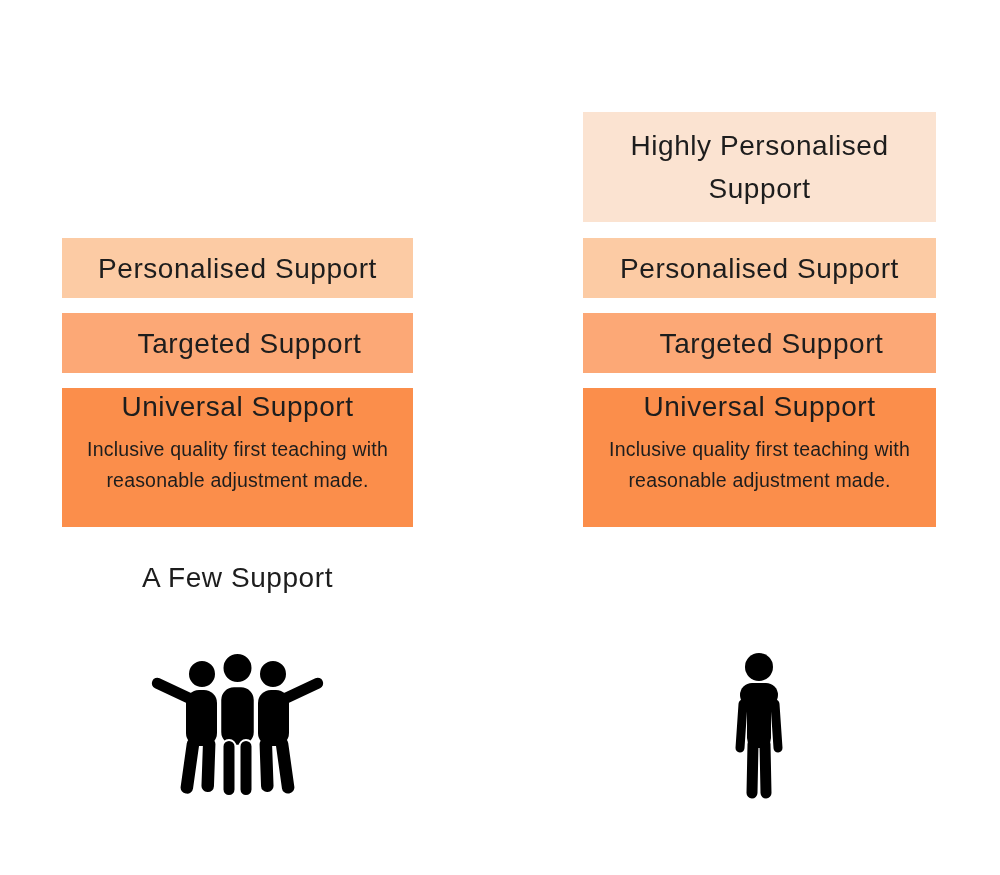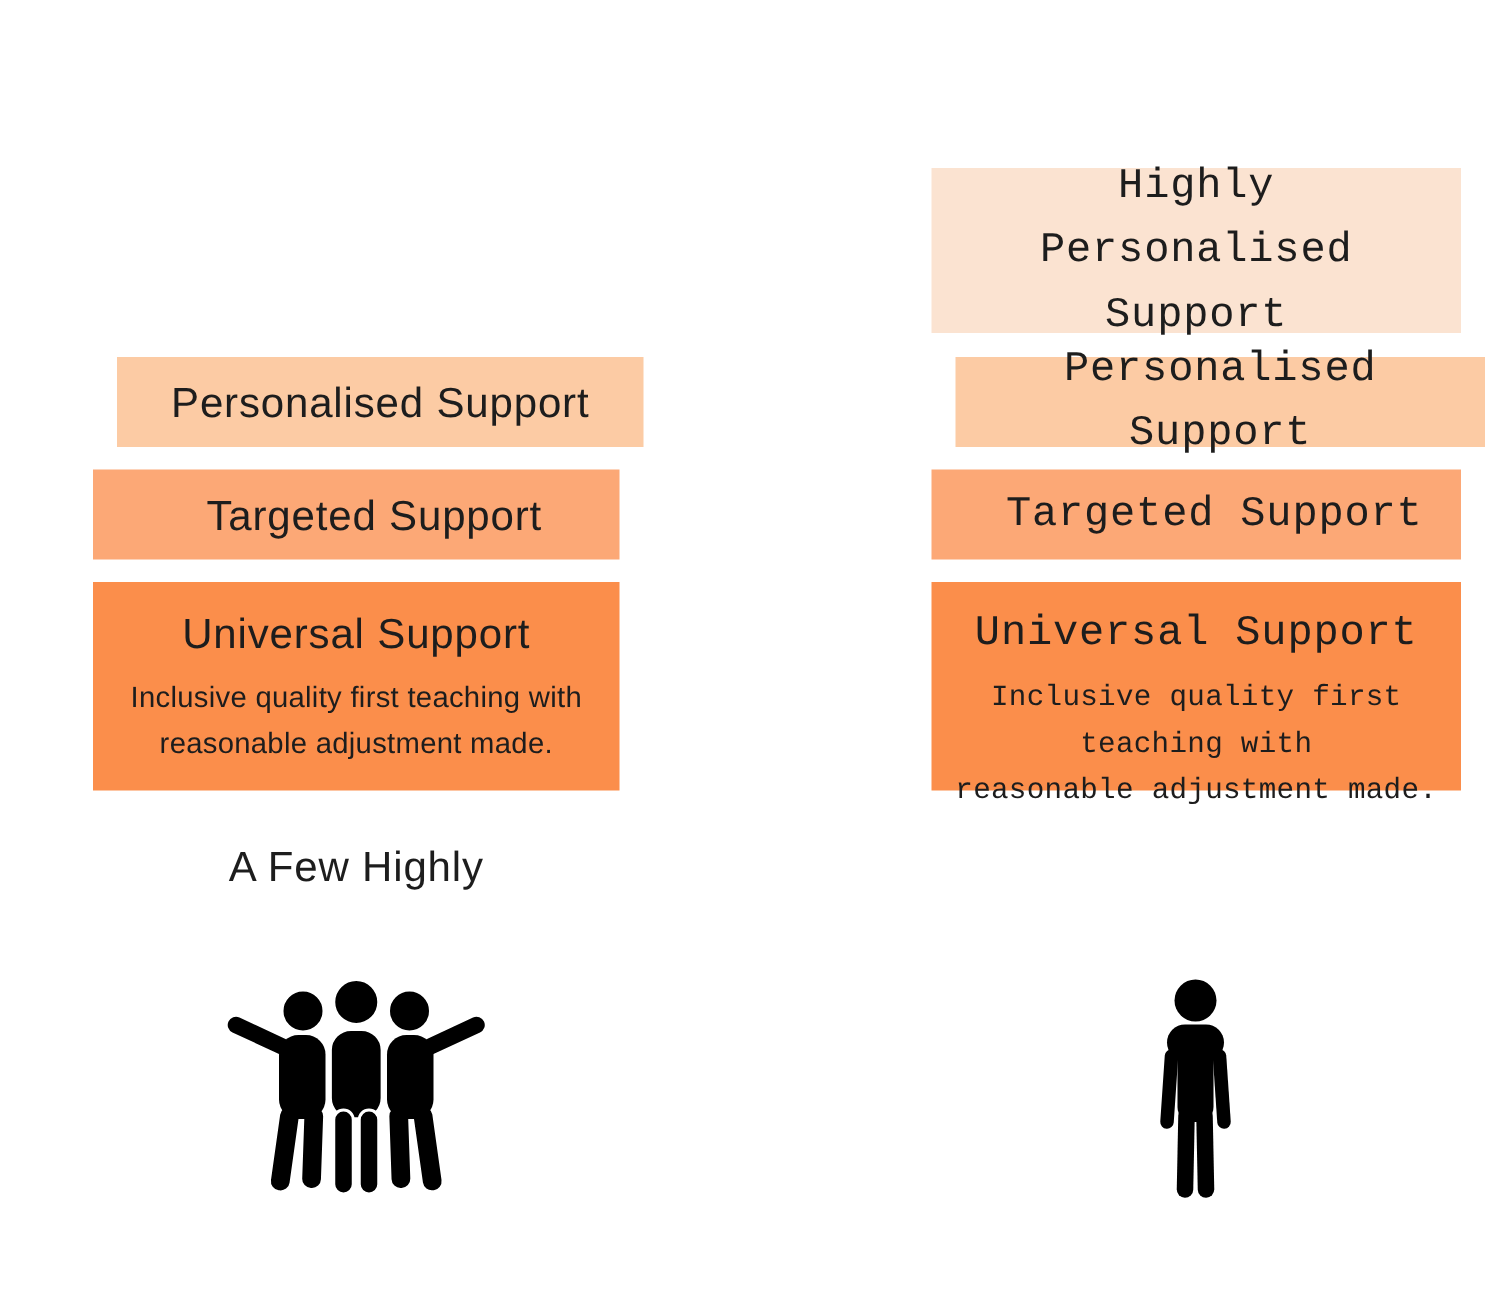--- a/index.html
+++ b/index.html
@@ -6,39 +6,39 @@
   .canvas {
     position:relative;
     width:1000px; height:875px;
     background:#ffffff;
     font-family:"Liberation Sans","DejaVu Sans",sans-serif;
     color:#1d1d1d;
     overflow:hidden;
   }
   .column { position:absolute; top:0; height:875px; }
   .column.left  { left:62px;  width:351px; }
-  .column.right { left:621px; width:353px;font-family:Liberation Mono, monospace; }
+  .column.right { left:583px; width:353px; }
 
   .tier {
     position:absolute; left:0; width:100%;
     display:flex; flex-direction:column;
     align-items:center; justify-content:center;
     text-align:center;
     box-sizing:border-box;
   }
   .tier-label {
     font-size:28px;
     letter-spacing:0.02em;
     line-height:43px;
     max-width:300px;
   }
   .pos-highly       { top:112px; height:110px; }
-  .pos-personalised { top:238px; height:60px;margin-left:16px; }
+  .pos-personalised { top:238px; height:60px; }
   .pos-targeted     { top:313px; height:60px;padding-left:24px; }
-  .pos-universal    { top:388px; height:139px; justify-content:flex-start; padding-top:16px; }
+  .pos-universal    { top:388px; height:139px; justify-content:flex-start; padding-top:0; }
   .pos-universal .tier-label { line-height:38px; }
   .tier-desc {
     margin-top:8px;
     font-size:19.5px;
     line-height:31px;
     letter-spacing:0.01em;
   }
 
   .caption {
     position:absolute; left:0; width:100%;
@@ -69,21 +69,21 @@
     </div>
 
     <div class="tier pos-universal" style="background-color: rgb(251, 142, 75);">
       <div class="tier-label">Universal Support</div>
       <div class="tier-desc">
         <div>Inclusive quality first teaching with</div>
         <div>reasonable adjustment made.</div>
       </div>
     </div>
 
-    <div class="caption">A Few Highly</div>
+    <div class="caption">A Few Support</div>
 
     <div class="icon-wrap group">
       <svg viewBox="0 0 195 152" xmlns="http://www.w3.org/2000/svg" fill="#000000">
 
         <g>
           <rect x="8" y="44" width="48" height="11" rx="5.5" transform="rotate(25 52 50)"></rect>
           <circle cx="62" cy="24" r="14.5" stroke="#ffffff" stroke-width="3"></circle>
           <rect x="46" y="40" width="31" height="56" rx="13"></rect>
           <rect x="47" y="88" width="12.5" height="56" rx="6" transform="rotate(8 53 92)"></rect>
           <rect x="63" y="88" width="12.5" height="54" rx="6" transform="rotate(2 69 92)"></rect>

